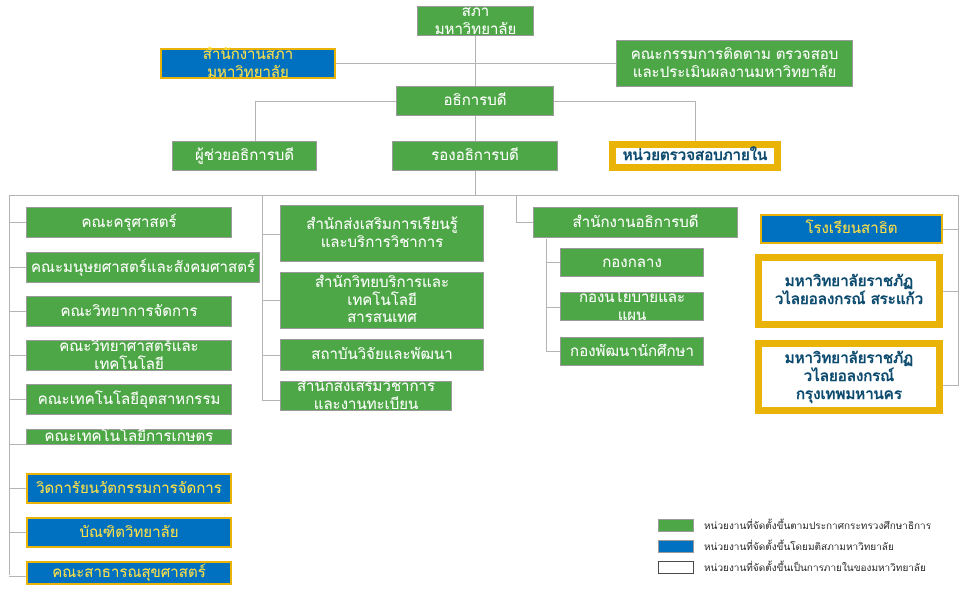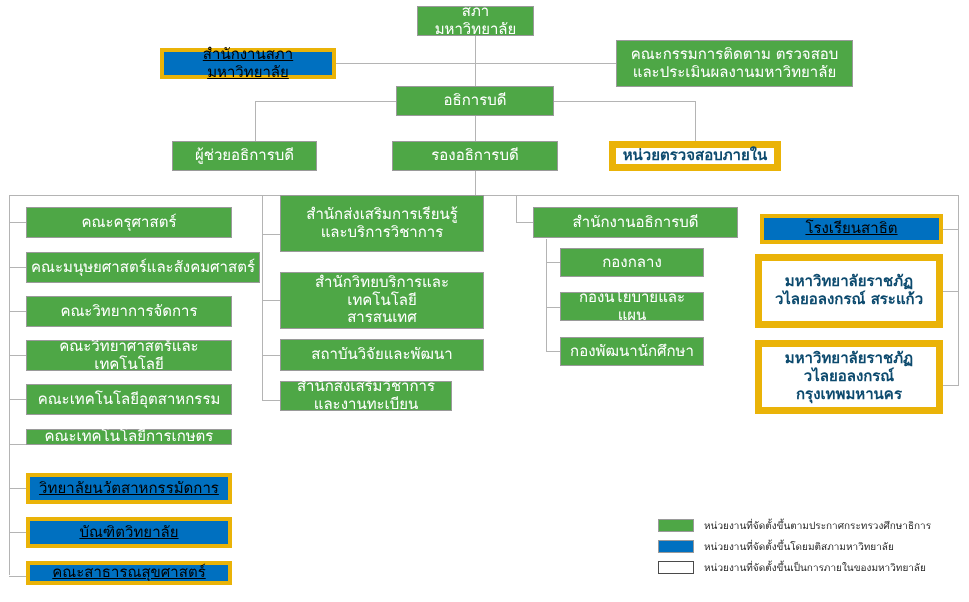--- a/index.html
+++ b/index.html
@@ -36,23 +36,22 @@
     width: 100%;
     white-space: pre-line;
   }
   .node.green {
     background: #4EA746;
     border: 1px solid #9a9a9a;
     color: #ffffff;
   }
   .node.blue {
     background: #0070C0;
-    border: 4px solid #eab308;
-    color: #000000;
-    text-decoration: underline;
+    border: 2px solid #eab308;
+    color: #fde047;
   }
   .node.white {
     background: #ffffff;
     border: 7px solid #eab308;
     color: #0c4a6e;
     font-weight: bold;
   }
   
   .ln {
     position: absolute;
@@ -184,30 +183,30 @@
   <div class="node green" style="left:26px; top:340px; width:206px; height:31px;">
     <span class="nlabel">คณะวิทยาศาสตร์และเทคโนโลยี</span>
     </div>
   <div class="node green" style="left:26px; top:384px; width:206px; height:31px;">
     <span class="nlabel">คณะเทคโนโลยีอุตสาหกรรม</span>
     </div>
   <div class="node green" style="left:26px; top:429px; width:206px; height:16px;">
     <span class="nlabel">คณะเทคโนโลยีการเกษตร</span>
     </div>
   <div class="node blue" style="left:26px; top:473px; width:206px; height:31px;">
-    <span class="nlabel">วิทยาลัยนวัตสาหกรรมัดการ</span>
+    <span class="nlabel">วิดการัยนวัตกรรมการจัดการ</span>
     </div>
   <div class="node blue" style="left:26px; top:517px; width:206px; height:31px;">
     <span class="nlabel">บัณฑิตวิทยาลัย</span>
     </div>
   <div class="node blue" style="left:26px; top:561px; width:206px; height:24px;">
     <span class="nlabel">คณะสาธารณสุขศาสตร์</span>
     </div>
 
-  <div class="node green" style="left:280px; top:195px; width:204px; height:57px;">
+  <div class="node green" style="left:280px; top:205px; width:204px; height:57px;">
     <span class="nlabel">สำนักส่งเสริมการเรียนรู้
 และบริการวิชาการ</span>
     </div>
   <div class="node green" style="left:280px; top:272px; width:204px; height:57px;">
     <span class="nlabel">สำนักวิทยบริการและเทคโนโลยี
 สารสนเทศ</span>
     </div>
   <div class="node green" style="left:280px; top:339px; width:204px; height:32px;">
     <span class="nlabel">สถาบันวิจัยและพัฒนา</span>
     </div>

